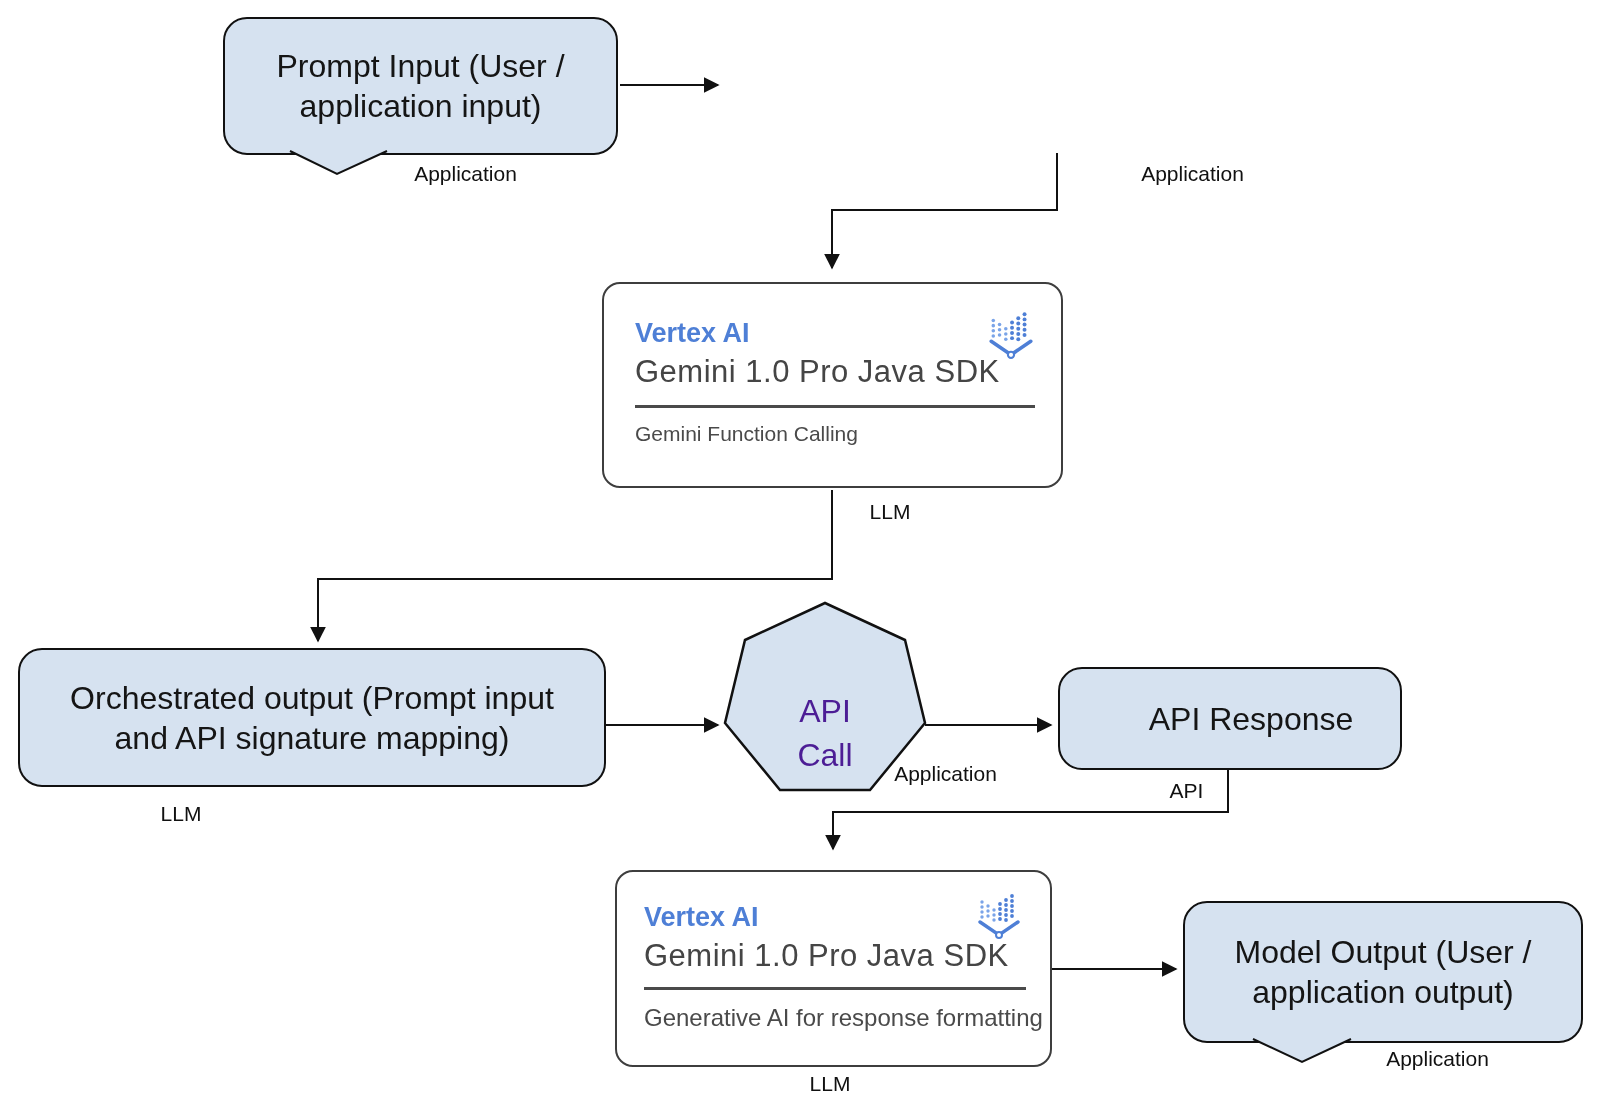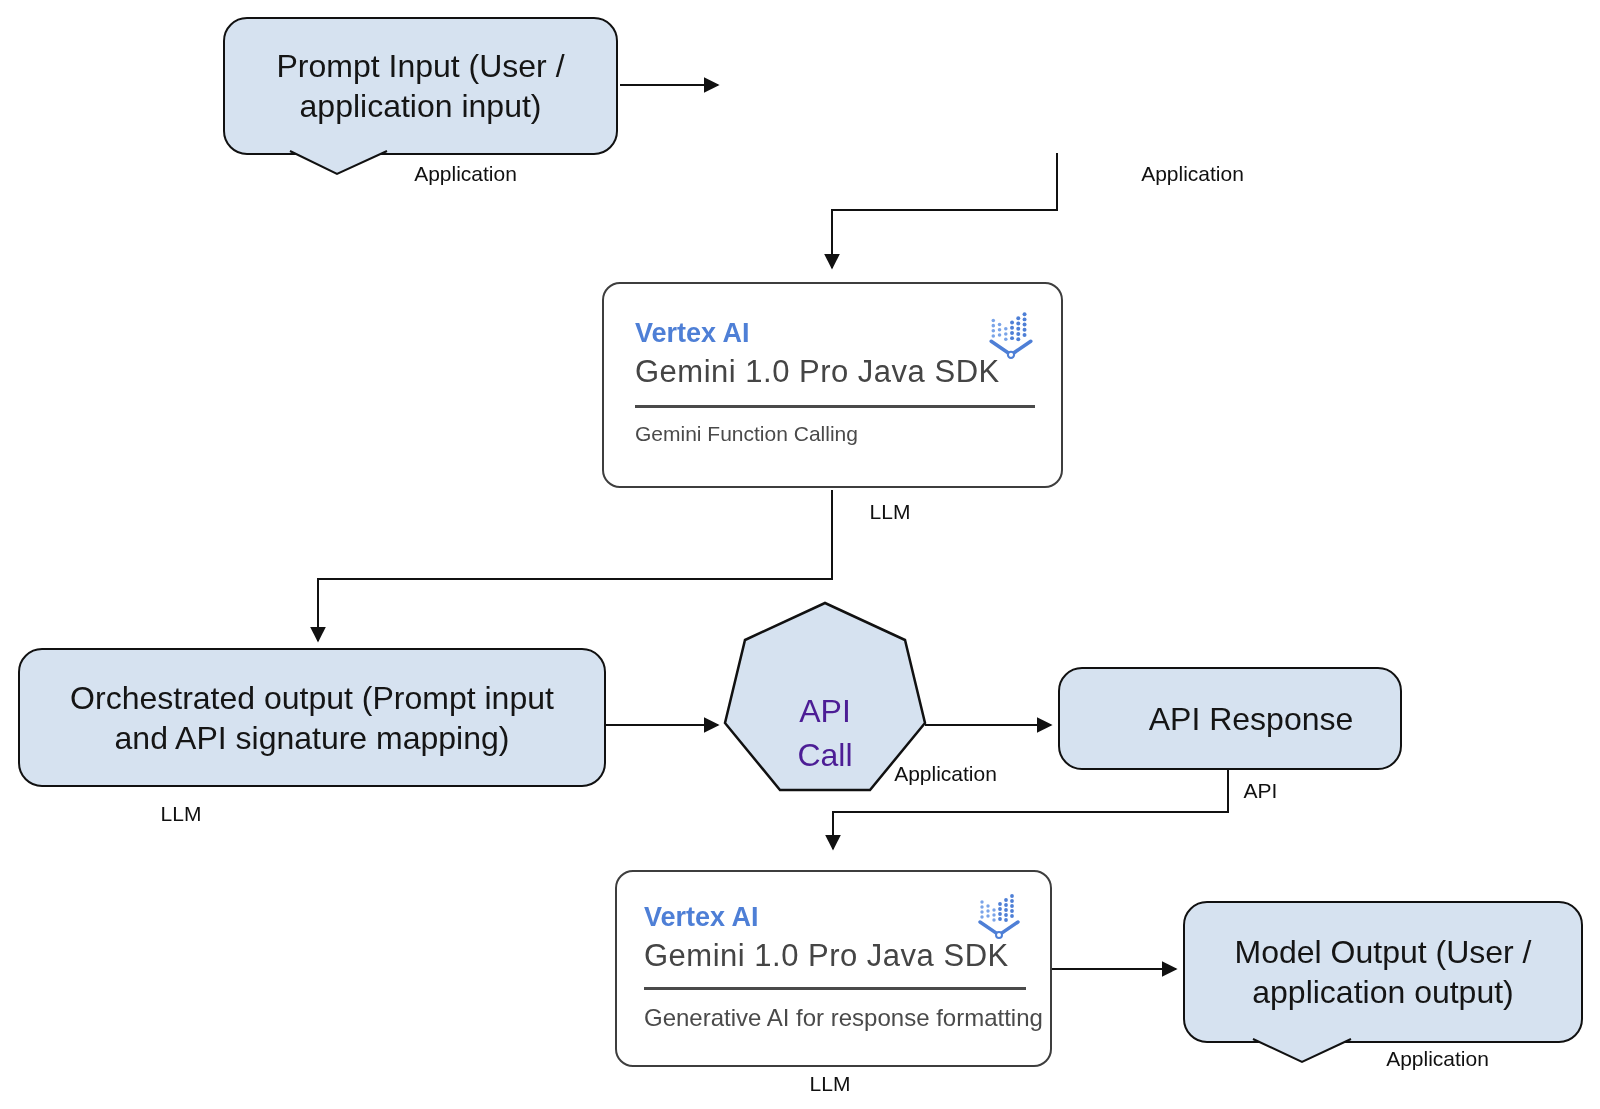--- a/index.html
+++ b/index.html
@@ -146,17 +146,17 @@
     <line x1="1052" y1="969" x2="1176" y2="969" stroke="#111111" stroke-width="2" marker-end="url(#ah)"></line>
   </svg>
 
   <div class="hept-label">API Call</div>
 
   <div class="tag" style="left:408px;top:162px;width:115px;">Application</div>
   <div class="tag" style="left:1125px;top:162px;width:135px;">Application</div>
   <div class="tag" style="left:860px;top:500px;width:60px;">LLM</div>
   <div class="tag" style="left:151px;top:802px;width:60px;">LLM</div>
   <div class="tag" style="left:888px;top:762px;width:115px;">Application</div>
-  <div class="tag" style="left:1238px;top:779px;width:45px;">API</div>
+  <div class="tag" style="left:1164px;top:779px;width:45px;">API</div>
   <div class="tag" style="left:800px;top:1072px;width:60px;">LLM</div>
   <div class="tag" style="left:1380px;top:1047px;width:115px;">Application</div>
 
 </div>
 
 </body></html>

